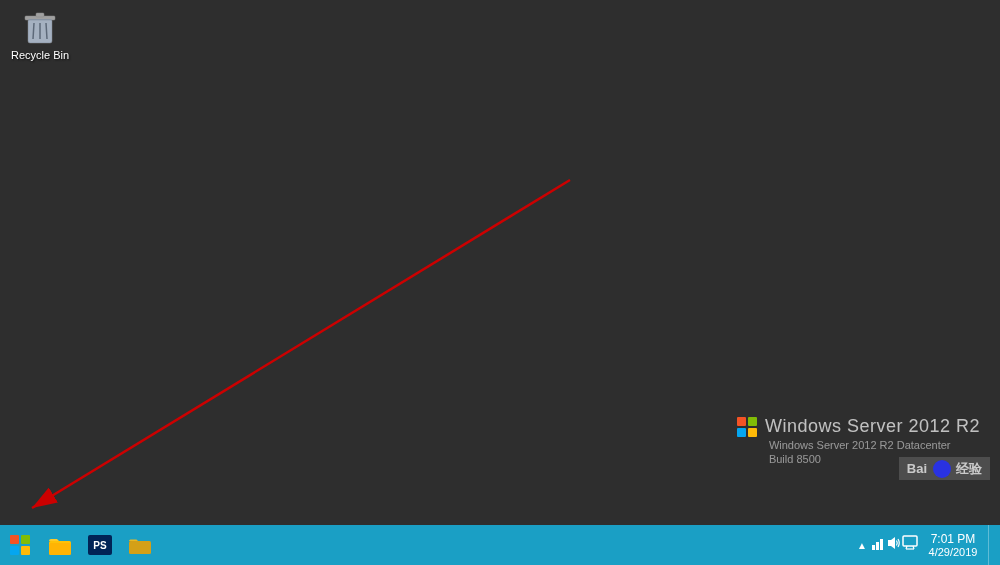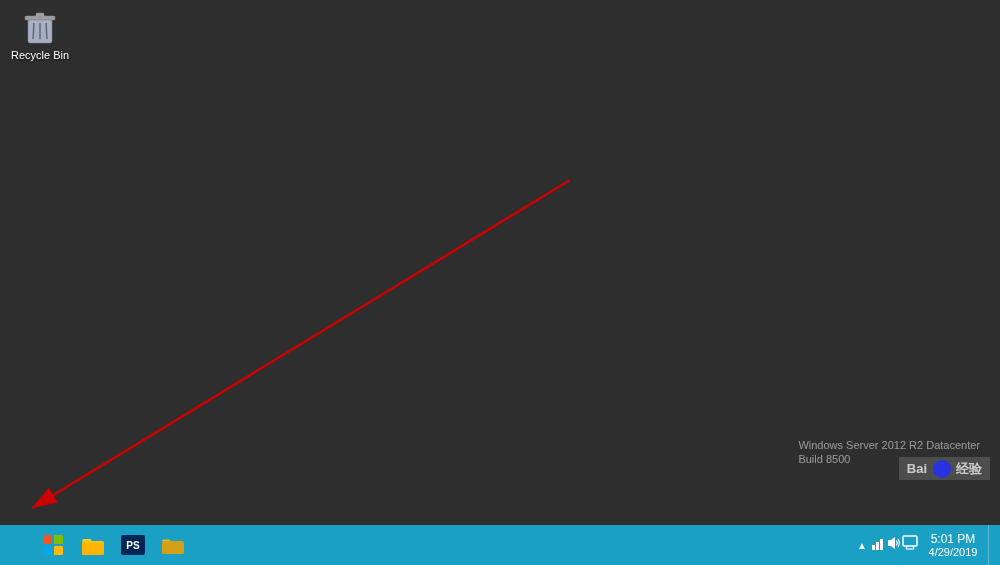--- a/index.html
+++ b/index.html
@@ -127,21 +127,20 @@
     
     #taskbar {
       width: 1000px;
       height: 40px;
       background-color: #1a9fc5;
       display: flex;
       align-items: center;
       position: absolute;
       bottom: 0;
       left: 0;
-      padding-left: 33px;
     }
 
     
     #start-button {
       width: 40px;
       height: 40px;
       display: flex;
       align-items: center;
       justify-content: center;
       cursor: pointer;
@@ -264,20 +263,29 @@
 
     <defs>
       <marker id="arrowhead" markerWidth="10" markerHeight="7" refX="10" refY="3.5" orient="auto">
         <polygon points="0 0, 10 3.5, 0 7" fill="#cc0000"></polygon>
       </marker>
     </defs>
     <line x1="570" y1="180" x2="32" y2="508" stroke="#cc0000" stroke-width="2.5" marker-end="url(#arrowhead)"></line>
   </svg>
 
   <div id="watermark">
+    <div id="windows-logo-text">
+      <div class="win-flag">
+        <div class="q1"></div>
+        <div class="q2"></div>
+        <div class="q3"></div>
+        <div class="q4"></div>
+      </div>
+      <span class="server-title">Windows Server 2012 R2</span>
+    </div>
     <div id="watermark-sub">Windows Server 2012 R2 Datacenter</div>
     <div id="watermark-sub2">Build 8500</div>
   </div>
 
   <div id="baidu-watermark">
     <span style="color:rgba(255,255,255,0.7);font-size:13px;font-weight:bold;">Bai</span>
     <span style="display:inline-block;width:18px;height:18px;background:#2932e1;border-radius:50%;vertical-align:middle;margin:0 1px;"></span>
     <span style="color:rgba(255,255,255,0.7);font-size:13px;font-weight:bold;">经验</span>
   </div>
 
@@ -338,20 +346,20 @@
     <div class="tray-icon">
       <svg width="16" height="16" viewBox="0 0 16 16">
         <rect x="1" y="1" width="14" height="10" rx="1" fill="none" stroke="white" stroke-width="1.5"></rect>
         <line x1="5" y1="11" x2="4" y2="14" stroke="white" stroke-width="1.2"></line>
         <line x1="11" y1="11" x2="12" y2="14" stroke="white" stroke-width="1.2"></line>
         <line x1="4" y1="14" x2="12" y2="14" stroke="white" stroke-width="1.2"></line>
       </svg>
     </div>
 
     <div id="clock">
-      <span class="time">5:01 PM</span>
+      <span class="time">7:01 PM</span>
       <span class="date">4/29/2019</span>
     </div>
 
     <div id="show-desktop"></div>
   </div>
 
 </div>
 
 </body></html>

